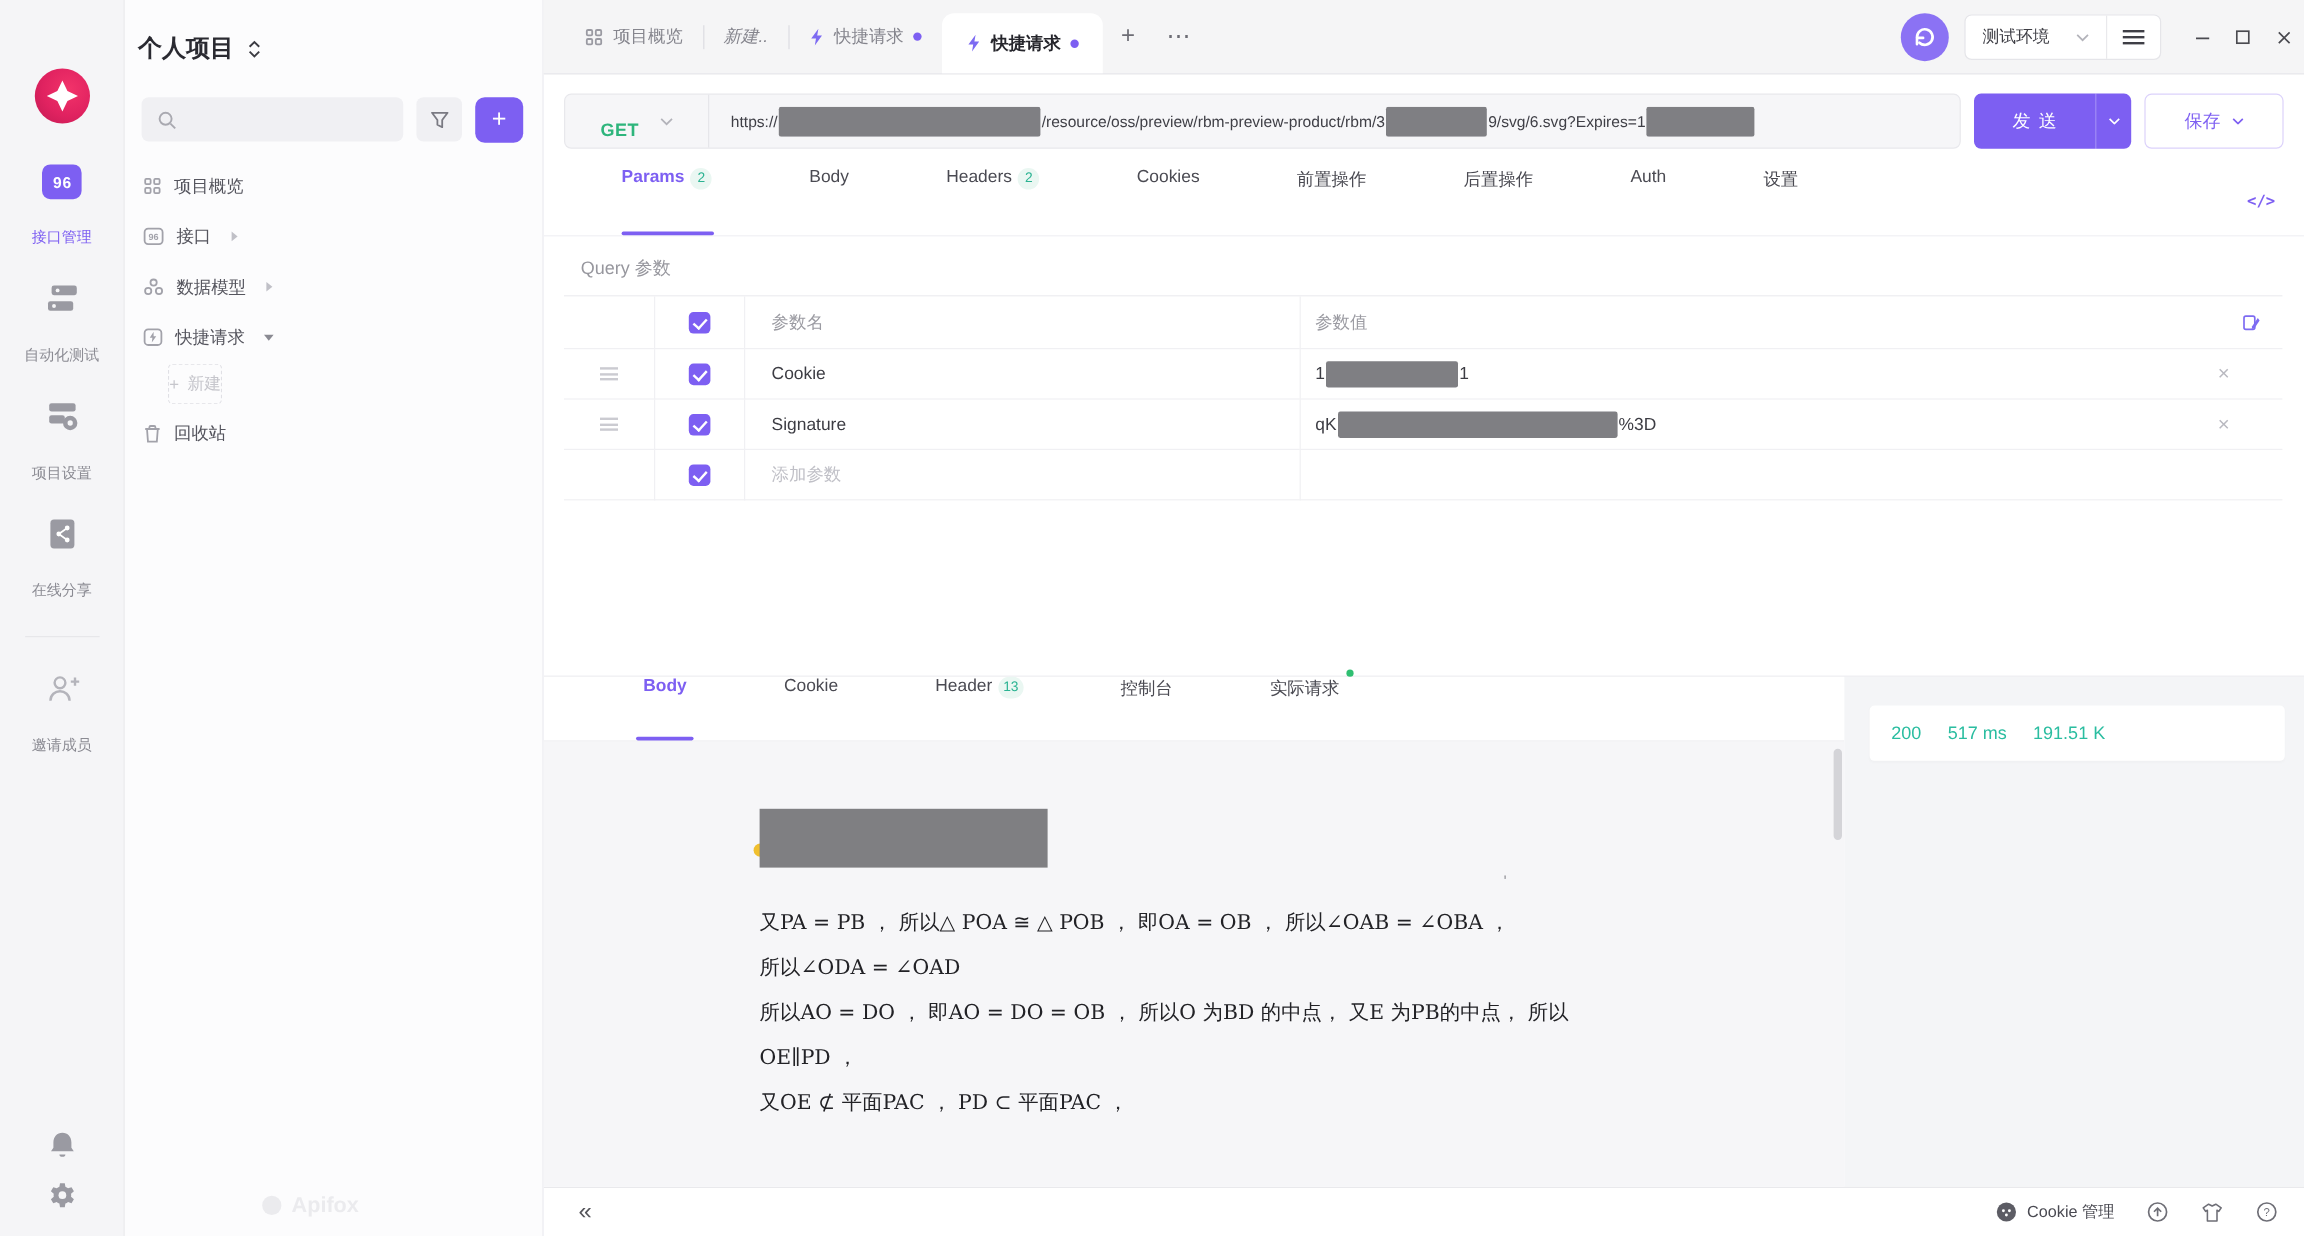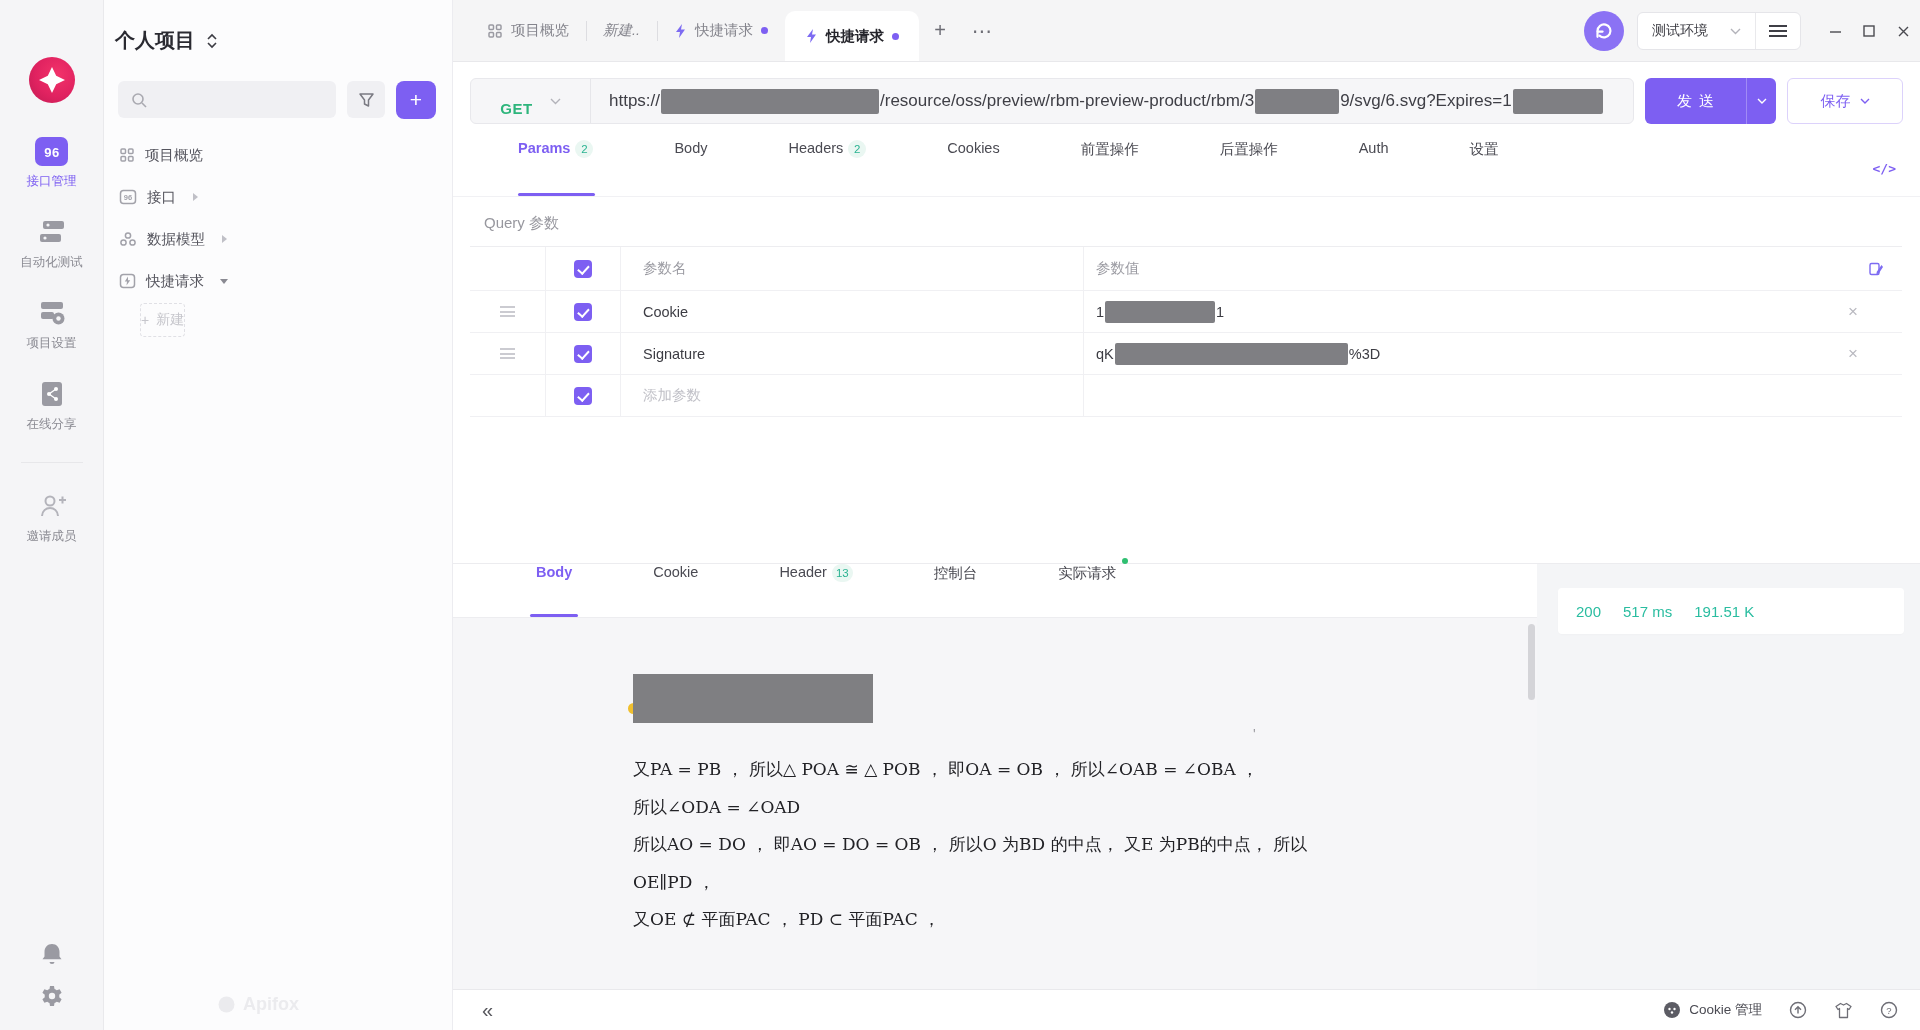--- a/index.html
+++ b/index.html
@@ -7,21 +7,21 @@
   body { font-family:"Liberation Sans","DejaVu Sans",sans-serif; color:#3c3c43; background:#fff; }
   .app { width:1920px; height:1030px; display:flex; position:relative; }
 
   
   .rail { width:104px; background:#f5f5f7; border-right:1px solid #e9e9ec; display:flex; flex-direction:column; align-items:center; flex-shrink:0; }
   .logo { width:46px; height:46px; border-radius:50%; background:radial-gradient(circle at 62% 38%, #f2336a 0%, #e02260 55%, #c01a52 100%); margin-top:57px; display:flex; align-items:center; justify-content:center; }
   .rail-nav { margin-top:34px; display:flex; flex-direction:column; align-items:center; }
   .rail-item { display:flex; flex-direction:column; align-items:center; margin-bottom:27px; cursor:pointer; }
   .rail-ic { height:30px; display:flex; align-items:center; justify-content:center; }
   .api-ic { width:33px; height:29px; border-radius:7px; background:#7d5ff2; color:#fff; font-size:13px; font-weight:700; display:flex; align-items:center; justify-content:center; letter-spacing:.5px; }
-  .rail-label { font-size:12.5px; color:#8b8b93; margin-top:7px; white-space:nowrap; }
+  .rail-label { font-size:12.5px; color:#8b8b93; margin-top:24px; white-space:nowrap; }
   .rail-item.active .rail-label { color:#7d5ff2; }
   .rail-div { width:62px; height:1px; background:#e7e7ea; margin:2px 0 28px; }
   .rail-spacer { flex:1; }
   .rail-bottom { display:flex; flex-direction:column; align-items:center; gap:17px; margin-bottom:22px; }
 
   
   .panel { width:349px; background:#fcfcfd; border-right:1px solid #ececf0; position:relative; flex-shrink:0; }
   .panel-title { margin:27px 0 0 11px; font-size:20px; font-weight:700; color:#2a2a31; display:flex; align-items:center; gap:11px; }
   .search-row { display:flex; margin:27px 16px 0 14px; gap:11px; }
   .search-box { flex:1; height:37px; background:#f0f0f3; border-radius:6px; display:flex; align-items:center; padding-left:13px; gap:8px; }
@@ -54,21 +54,21 @@
   .ham-btn { width:44px; height:100%; display:flex; align-items:center; justify-content:center; cursor:pointer; }
   .ham { width:18px; height:2px; background:#3f3f46; box-shadow:0 -5px 0 #3f3f46, 0 5px 0 #3f3f46; }
   .win { display:flex; align-items:center; margin-left:4px; }
   .win-btn { width:34px; height:40px; display:flex; align-items:center; justify-content:center; cursor:pointer; }
 
   
   .url-row { height:78px; background:#fff; display:flex; align-items:center; padding:0 17px; gap:11px; flex-shrink:0; }
   .url-group { flex:1; height:46px; background:#f6f6f8; border:1px solid #e8e8ec; border-radius:6px; display:flex; align-items:center; min-width:0; }
   .method { width:120px; height:100%; display:flex; align-items:center; justify-content:center; gap:17px; border-right:1px solid #e6e6ea; cursor:pointer; flex-shrink:0; }
   .method-label { color:#2eb57c; font-weight:700; font-size:15px; letter-spacing:.5px;margin-top:14px; }
-  .url-text { padding-left:18px; font-size:17px; color:#3f3f46; white-space:nowrap; overflow:hidden; display:flex; align-items:center; }
+  .url-text { padding-left:18px; font-size:13px; color:#3f3f46; white-space:nowrap; overflow:hidden; display:flex; align-items:center; }
   .redact { display:inline-block; height:25px; background:#7f7f83; border-radius:2px; margin:0 1px; flex-shrink:0; }
   .r1 { width:218px; } .r2 { width:84px; } .r3 { width:90px; }
   .rv1 { width:110px; height:22px; } .rv2 { width:233px; height:22px; }
   .send-btn { width:131px; height:46px; background:#7d5ff2; border:none; border-radius:6px; color:#fff; display:flex; align-items:center; cursor:pointer; flex-shrink:0; }
   .send-label { flex:1; text-align:center; font-size:15px; letter-spacing:7px; text-indent:7px; }
   .send-split { width:30px; height:100%; border-left:1px solid rgba(255,255,255,.28); display:flex; align-items:center; justify-content:center; }
   .save-btn { width:116px; height:46px; background:#fff; border:1px solid #dcd2fb; border-radius:6px; color:#7d5ff2; font-size:15px; display:flex; align-items:center; justify-content:center; gap:9px; cursor:pointer; flex-shrink:0; }
 
   
   .req-tabs { height:57px; display:flex; align-items:center; gap:33px; padding:0 24px 0 17px; border-bottom:1px solid #f1f1f4; flex-shrink:0; }
@@ -273,20 +273,26 @@
         <span class="menu-arrow">
             <svg width="10" height="8">
               <path d="M1 2 L5 7 L9 2 Z" fill="#8a8a92"></path>
             </svg>
           </span>
       </div>
       <button class="new-btn">
         <span>+</span>
         <span>新建</span>
       </button>
+      <div class="menu-item">
+        <svg width="16" height="17">
+            <path d="M2 4.5 H14 M5.5 4.5 V3 a1 1 0 0 1 1 -1 h3 a1 1 0 0 1 1 1 V4.5 M3.5 4.5 L4.3 15 h7.4 L12.5 4.5" stroke="#a2a2aa" stroke-width="1.5" fill="none"></path>
+          </svg>
+        <span>回收站</span>
+      </div>
     </nav>
     <div class="watermark">
       <svg width="19" height="19">
           <circle cx="9.5" cy="9.5" r="8" fill="#ebebee"></circle>
         </svg>
       <span>Apifox</span>
     </div>
   </aside>
 
   <main class="main">

